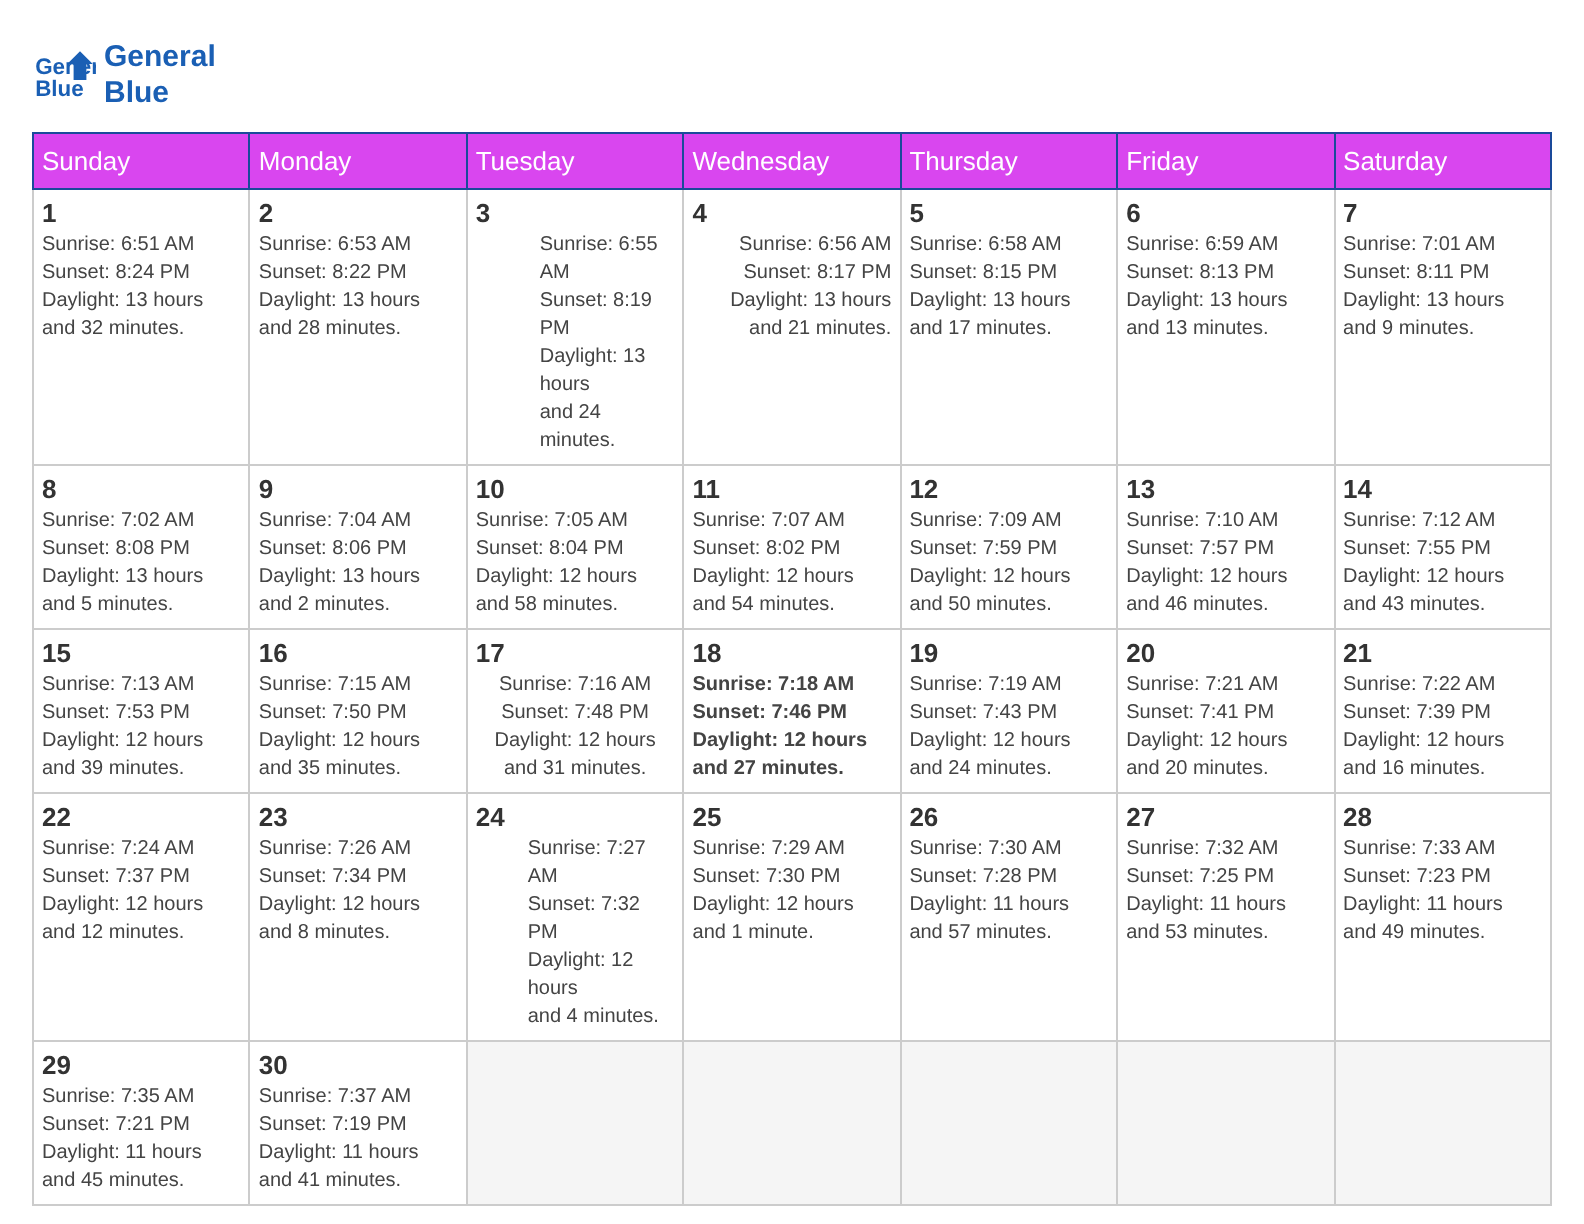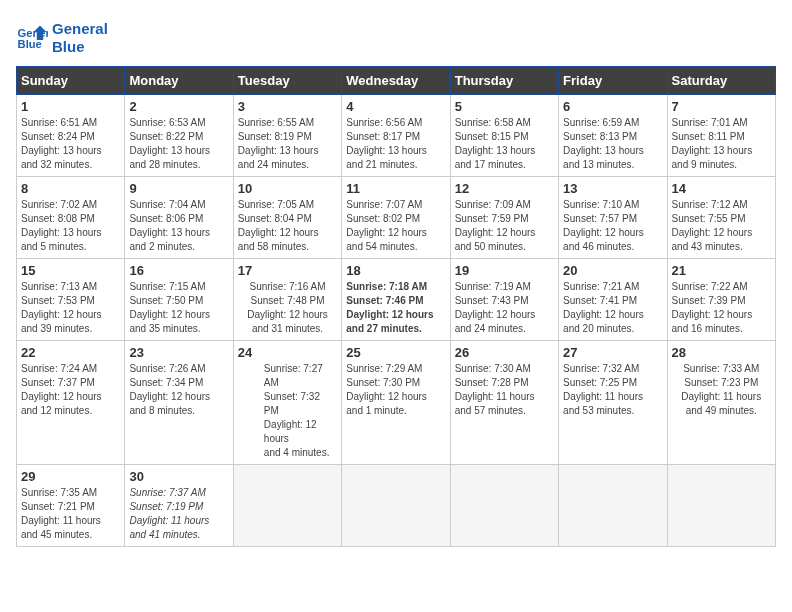--- a/index.html
+++ b/index.html
@@ -37,25 +37,25 @@
     .subtitle {
       font-size: 16px;
       color: #555;
     }
     table {
       width: 100%;
       border-collapse: collapse;
       table-layout: fixed;
     }
     th {
-      background: #404040;
+      background: #d946ef;
       color: #fff;
       padding: 6px 4px;
       font-size: 13px;
-      font-weight: bold;
+      font-weight: normal;
       text-align: left;
       border: 1px solid #1a4a9a;
     }
     td {
       border: 1px solid #ccc;
       vertical-align: top;
       padding: 4px;
       font-size: 10.5px;
       color: #333;
       background: #fff;
@@ -122,28 +122,28 @@
         </td>
         <td>
           <span class="day-number">2</span>
           <div class="day-info" style="white-space: pre-line;">Sunrise: 6:53 AM
 Sunset: 8:22 PM
 Daylight: 13 hours
 and 28 minutes.</div>
         </td>
         <td>
           <span class="day-number">3</span>
-          <div class="day-info" style="white-space: pre-line;">Sunrise: 6:55 AM
+          <div class="day-info" style="white-space: pre-line; margin-left: 32px;">Sunrise: 6:55 AM
 Sunset: 8:19 PM
 Daylight: 13 hours
 and 24 minutes.</div>
         </td>
         <td>
           <span class="day-number">4</span>
-          <div class="day-info" style="white-space: pre-line;">Sunrise: 6:56 AM
+          <div class="day-info" style="white-space: pre-line; text-align: right;">Sunrise: 6:56 AM
 Sunset: 8:17 PM
 Daylight: 13 hours
 and 21 minutes.</div>
         </td>
         <td>
           <span class="day-number">5</span>
           <div class="day-info" style="white-space: pre-line;">Sunrise: 6:58 AM
 Sunset: 8:15 PM
 Daylight: 13 hours
 and 17 minutes.</div>
@@ -303,37 +303,37 @@
         </td>
         <td>
           <span class="day-number">27</span>
           <div class="day-info" style="white-space: pre-line;">Sunrise: 7:32 AM
 Sunset: 7:25 PM
 Daylight: 11 hours
 and 53 minutes.</div>
         </td>
         <td>
           <span class="day-number">28</span>
-          <div class="day-info" style="white-space: pre-line; text-align: center;">Sunrise: 7:33 AM
+          <div class="day-info" style="white-space: pre-line;">Sunrise: 7:33 AM
 Sunset: 7:23 PM
 Daylight: 11 hours
 and 49 minutes.</div>
         </td>
       </tr>
       <tr>
         <td>
           <span class="day-number">29</span>
           <div class="day-info" style="white-space: pre-line;">Sunrise: 7:35 AM
 Sunset: 7:21 PM
 Daylight: 11 hours
 and 45 minutes.</div>
         </td>
         <td>
           <span class="day-number">30</span>
-          <div class="day-info" style="white-space: pre-line; font-style: italic;">Sunrise: 7:37 AM
+          <div class="day-info" style="white-space: pre-line;">Sunrise: 7:37 AM
 Sunset: 7:19 PM
 Daylight: 11 hours
 and 41 minutes.</div>
         </td>
         <td class="empty"></td>
         <td class="empty"></td>
         <td class="empty"></td>
         <td class="empty"></td>
         <td class="empty"></td>
       </tr>

